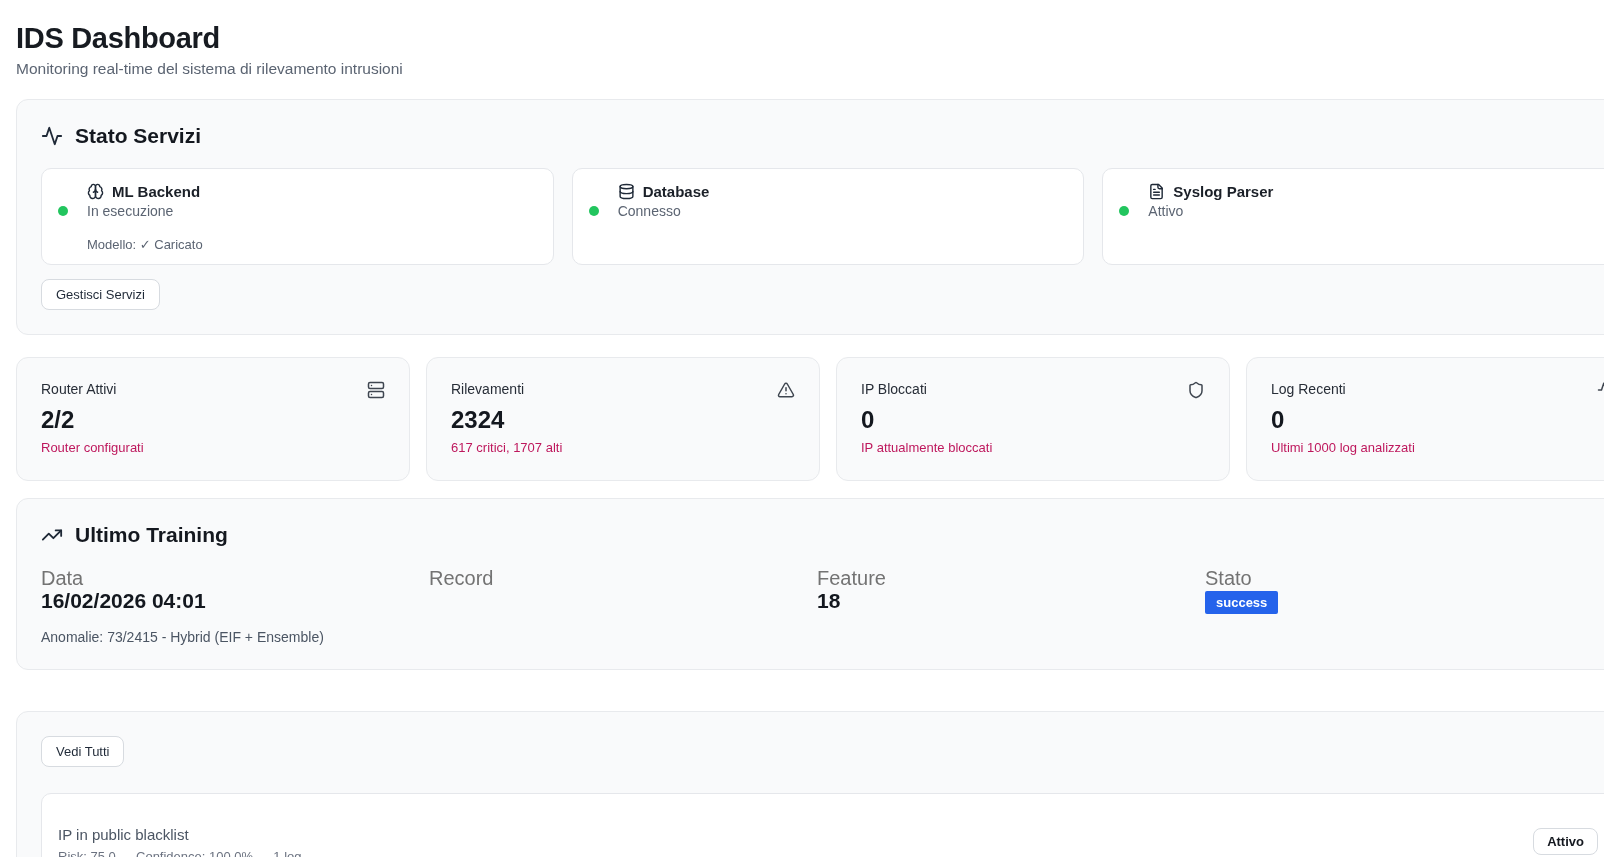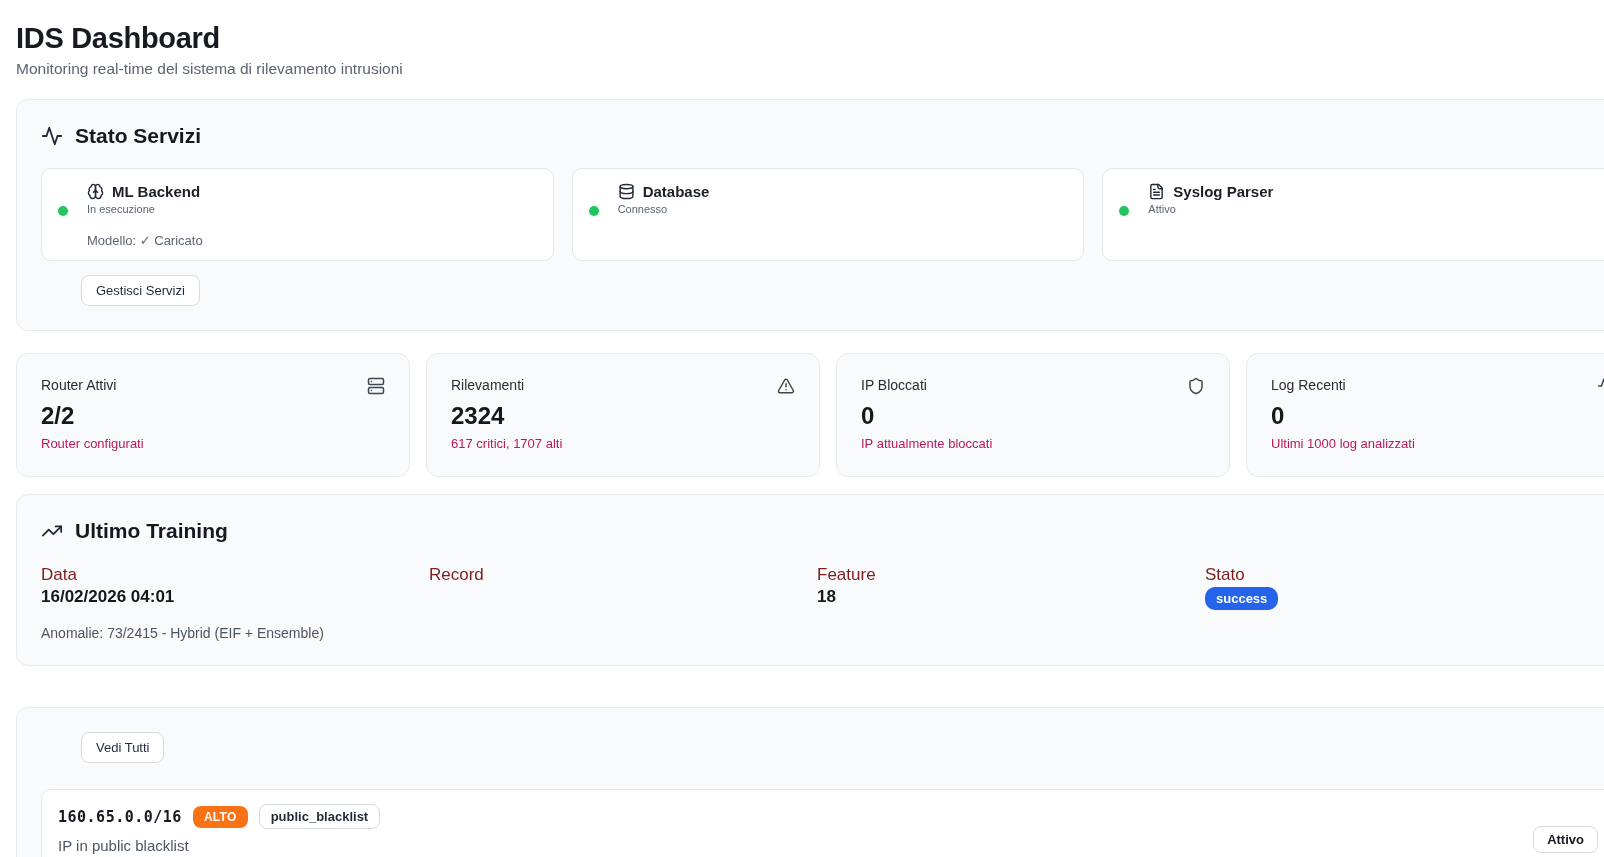--- a/index.html
+++ b/index.html
@@ -19,43 +19,43 @@
 
   
   .svc-card { margin-top:21px; padding:24px; }
   .svc-grid { display:grid; grid-template-columns:repeat(3,1fr); gap:18px; margin-top:20px; }
   .svc { background:#fff; border:1px solid #e5e7eb; border-radius:10px; padding:12px 16px;
          display:flex; gap:19px; min-height:85px; }
   .dot { width:10px; height:10px; border-radius:50%; background:#22c55e; margin-top:25px; flex:0 0 auto; }
   .svc-name-row { display:flex; align-items:center; gap:8px; margin-top:2px; }
   .svc-icon { width:17px; height:17px; color:#1f2937; }
   .svc-name { font-size:15px; font-weight:700; color:#1b2028; }
-  .svc-status { font-size:11px; color:#5b6472; margin-top:3px; }
+  .svc-status { font-size:14px; color:#5b6472; margin-top:3px; }
   .svc-detail { font-size:13px; color:#5b6472; margin-top:18px; }
   .btn { display:inline-block; background:#fff; border:1px solid #d7dbe0; border-radius:8px;
          font-size:13px; font-weight:500; color:#1f2937; padding:7px 14px; cursor:pointer;
-         font-family:inherit;margin-left:40px; }
+         font-family:inherit; }
   .manage-btn { margin-top:14px; }
 
   
   .stats { display:grid; grid-template-columns:repeat(4,394px); gap:16px; margin-top:22px; }
   .stat { background:#f9fafb; border:1px solid #e8eaed; border-radius:12px; padding:22px 24px 24px; height:124px; }
   .stat-top { display:flex; align-items:flex-start; justify-content:space-between; }
   .stat-label { font-size:14px; font-weight:500; color:#272d37; line-height:19px; }
   .stat-icon { width:18px; height:18px; color:#3f4650; margin-top:1px; }
   .stat-value { font-size:24px; font-weight:700; color:#14181f; line-height:30px; margin-top:6px; }
   .stat-sub { font-size:13px; color:#be185d; line-height:17px; margin-top:4px; }
 
   
   .train-card { margin-top:17px; padding:24px; }
   .train-grid { display:grid; grid-template-columns:repeat(4,388px); margin-top:22px; }
-  .f-label { font-size:17px; color:#7f1d1d; line-height:19px; }
-  .f-value { font-size:17px; font-weight:700; color:#14181f; line-height:21px; margin-top:2px; }
+  .f-label { font-size:20px; color:#737373; line-height:19px; }
+  .f-value { font-size:21px; font-weight:700; color:#14181f; line-height:21px; margin-top:2px; }
   .badge-success { display:inline-block; background:#2563eb; color:#fff; font-size:13px; font-weight:600;
-    border-radius:10px; padding:4px 11px; margin-top:3px; }
+    border-radius:2px; padding:4px 11px; margin-top:3px; }
   .footnote { font-size:14px; color:#4b5563; margin-top:15px; }
 
   
   .det-card { margin-top:41px; padding:24px; height:220px; }
   .det-head { display:flex; align-items:center; justify-content:space-between; margin-bottom:26px; }
   .det-row { background:#fff; border:1px solid #e5e7eb; border-radius:10px; padding:14px 16px;
              display:flex; align-items:center; min-height:96px; }
   .det-left { flex:1; }
   .det-line1 { display:flex; align-items:center; gap:11px; }
   .det-ip { font-family:"DejaVu Sans Mono","Liberation Mono",monospace; font-size:15px; font-weight:700;
@@ -242,25 +242,20 @@
     <div class="footnote">Anomalie: 73/2415 - Hybrid (EIF + Ensemble)</div>
   </div>
 
   <div class="card det-card">
     <div class="det-head">
       <button class="btn">Vedi Tutti</button>
     </div>
 
     <div class="det-row">
       <div class="det-left">
-        <div class="det-line1">
-          <span class="det-ip">160.65.0.0/16</span>
-          <span class="badge-sev">ALTO</span>
-          <span class="badge-tag">public_blacklist</span>
-        </div>
         <div class="det-desc">IP in public blacklist</div>
         <div class="det-meta">Risk: 75.0 — Confidence: 100.0% — 1 log</div>
       </div>
       <span class="badge-state">Attivo</span>
     </div>
   </div>
 
 </div>
 
 </body></html>

